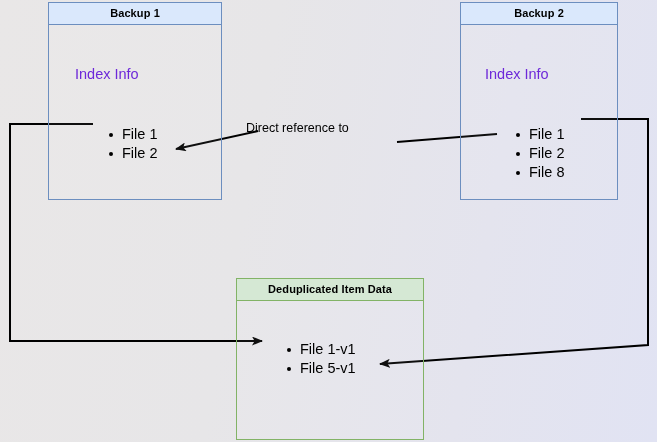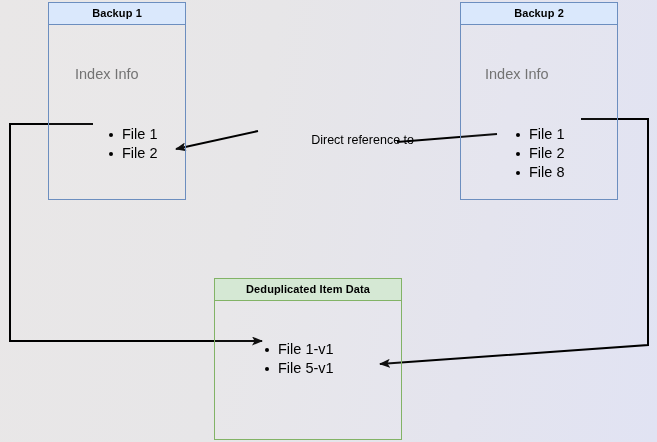--- a/index.html
+++ b/index.html
@@ -66,21 +66,21 @@
   }
 
   .node-body {
     position: relative;
     height: calc(100% - 22px);
   }
 
   .index-title {
     position: absolute;
     font-size: 14.5px;
-    color: #737373;
+    color: #6d28d9;
     white-space: nowrap;
   }
 
   .item-list {
     position: absolute;
     margin: 8px;
     padding: 0;
     list-style: none;
   }
   .item-list li {
@@ -98,26 +98,25 @@
     top: 8px;
     width: 4px;
     height: 4px;
     border-radius: 50%;
     background: #000;
   }
 
   
   .edge-label {
     position: absolute;
-    text-align: right;
+    text-align: left;
     font-size: 12.5px;
     line-height: 16px;
     color: #000;
     white-space: nowrap;
-    margin-top: 12px;
   }
   .edge-label span { display: block; }
 </style>
 </head>
 <body>
 
 <div id="diagram-canvas">
 
   <svg class="edge-layer" viewBox="0 0 657 442" width="657" height="442">
     <defs>
@@ -136,21 +135,21 @@
       <path d="M 581,119 L 648,119 L 648,345 L 380,364" fill="none" stroke="#000000" stroke-width="2" marker-end="url(#arrowEnd)"></path>
     </g>
 
      Backup1 index (direct reference) --&gt;
     <g>
       <path d="M 497,134 L 397,142" fill="none" stroke="#000000" stroke-width="2"></path>
       <path d="M 258,131 L 176,149" fill="none" stroke="#000000" stroke-width="2" marker-end="url(#arrowEnd)"></path>
     </g>
   </svg>
 
-  <div class="node-box blue" style="left:48px; top:2px; width:138px; height:198px;">
+  <div class="node-box blue" style="left:48px; top:2px; width:174px; height:198px;">
     <div class="node-header blue">Backup 1</div>
     <div class="node-body">
       <div class="index-title" style="left:26px; top:41px;">Index Info</div>
       <ul class="item-list" style="left:50px; top:92px;">
         <li>File 1</li>
         <li>File 2</li>
       </ul>
     </div>
   </div>
 
@@ -159,21 +158,21 @@
     <div class="node-body">
       <div class="index-title" style="left:24px; top:41px;">Index Info</div>
       <ul class="item-list" style="left:45px; top:92px;">
         <li>File 1</li>
         <li>File 2</li>
         <li>File 8</li>
       </ul>
     </div>
   </div>
 
-  <div class="node-box green" style="left:214px; top:278px; width:188px; height:162px;">
+  <div class="node-box green" style="left:236px; top:278px; width:188px; height:162px;">
     <div class="node-header green">Deduplicated Item Data</div>
     <div class="node-body">
       <ul class="item-list" style="left:40px; top:31px;">
         <li>File 1-v1</li>
         <li>File 5-v1</li>
       </ul>
     </div>
   </div>
 
   <div class="edge-label" style="left:246px; top:120px; width:168px;">

